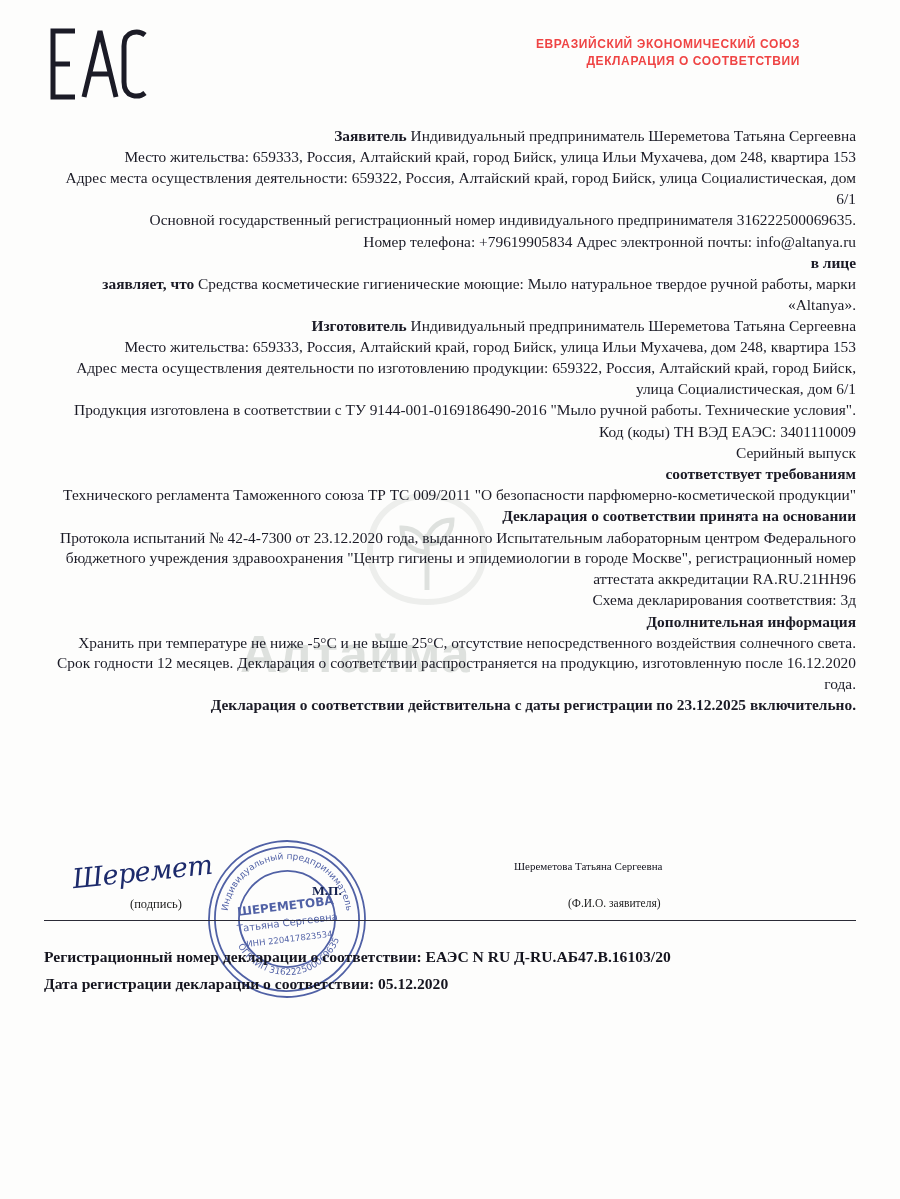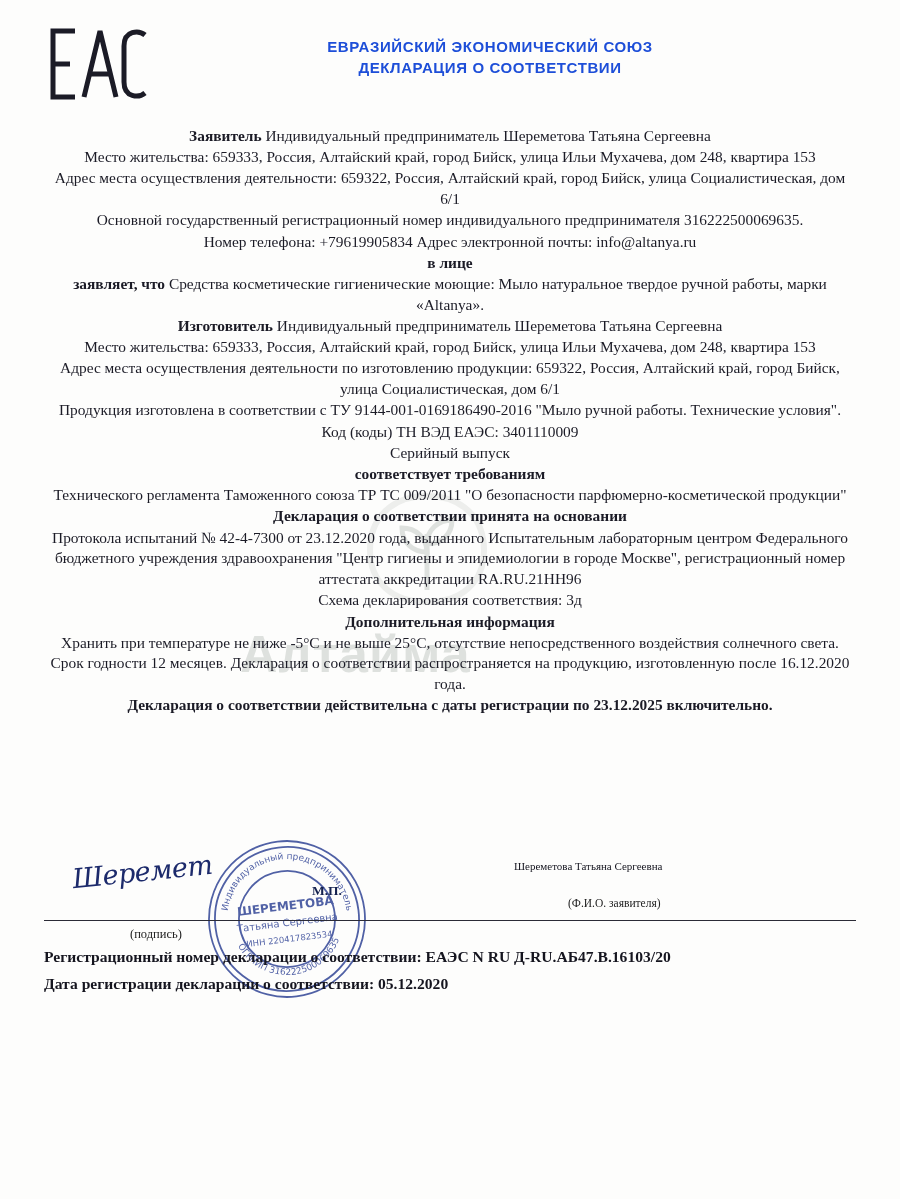--- a/index.html
+++ b/index.html
@@ -31,43 +31,43 @@
     height: 76px;
   }
   .eac-mark svg { display: block; }
 
   
   .doc-header {
     position: absolute;
     left: 180px;
     top: 36px;
     width: 620px;
-    text-align: center;
+    text-align: right;
     font-family: "Liberation Sans", sans-serif;
     font-weight: bold;
-    font-size: 15px;
+    font-size: 12px;
     letter-spacing: 0.6px;
     line-height: 1.42;
-    color: #1d4ed8;
+    color: #ef4444;
   }
   .doc-header .l2 { display: block; }
 
   
   .body-block {
     position: absolute;
     left: 44px;
     top: 126px;
     width: 812px;
     font-size: 15.4px;
     line-height: 1.345;
     color: #1b1b26;
   }
   .para {
     margin: 0 0 0.5px 0;
-    text-align: center;
+    text-align: right;
   }
   .b { font-weight: bold; }
 
   
   .sig-area {
     position: absolute;
     left: 44px;
     top: 852px;
     width: 812px;
     height: 72px;
@@ -83,21 +83,20 @@
     transform: rotate(-6deg);
     letter-spacing: -0.5px;
     white-space: nowrap;
   }
   .sig-label {
     position: absolute;
     left: 86px;
     top: 45px;
     font-size: 12.5px;
     color: #222;
-    margin-top: 30px;
   }
   .mp-label {
     position: absolute;
     left: 268px;
     top: 31px;
     font-size: 13.5px;
     font-weight: bold;
     color: #14214f;
     text-align: center;
   }

